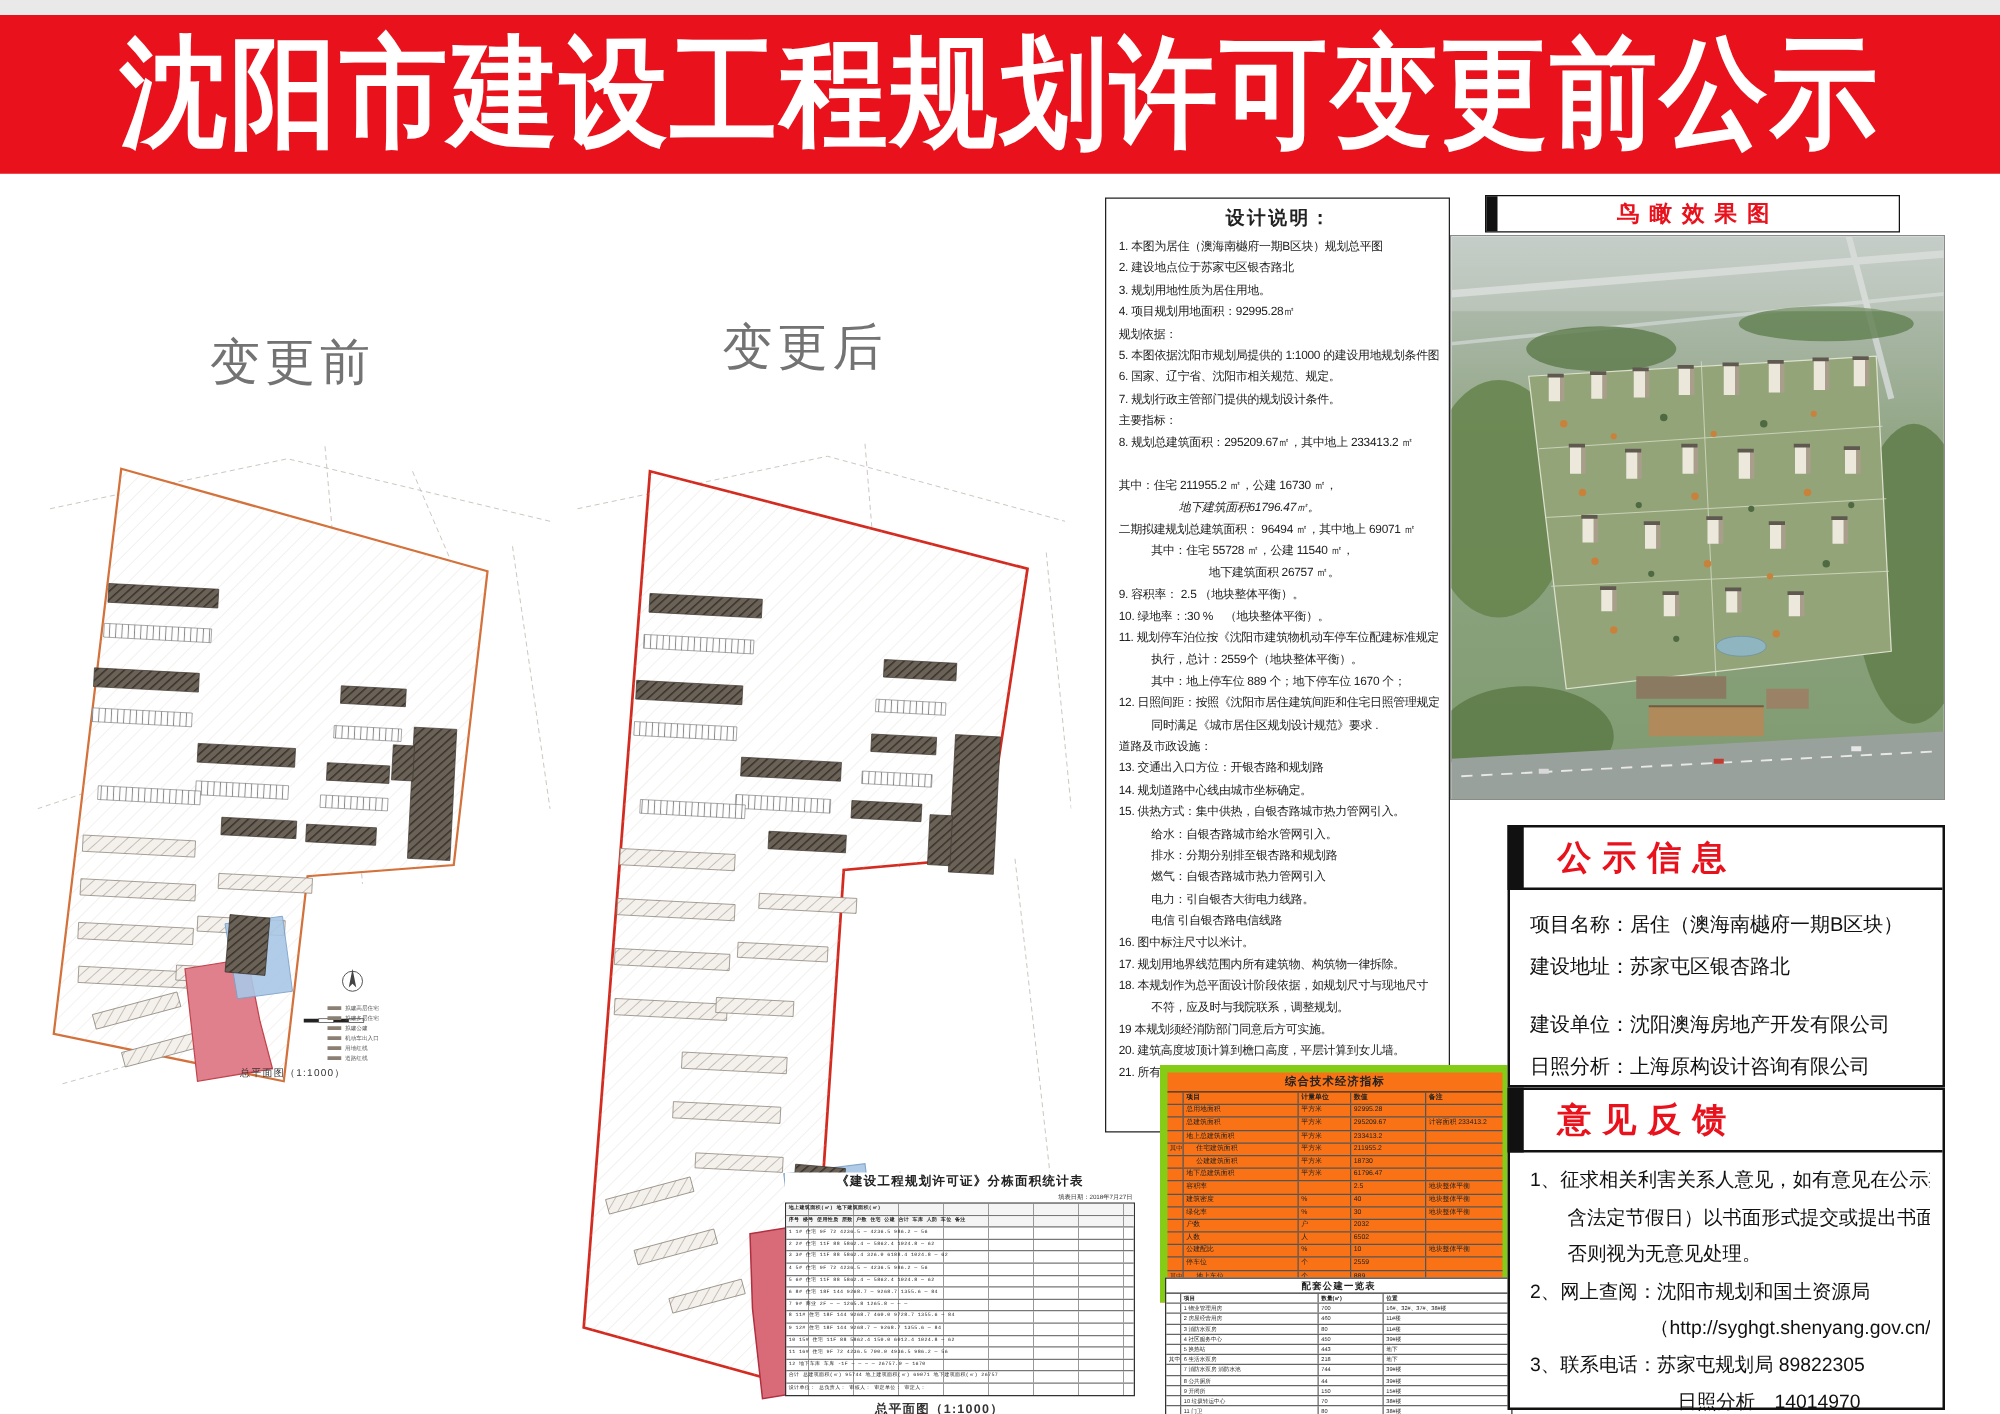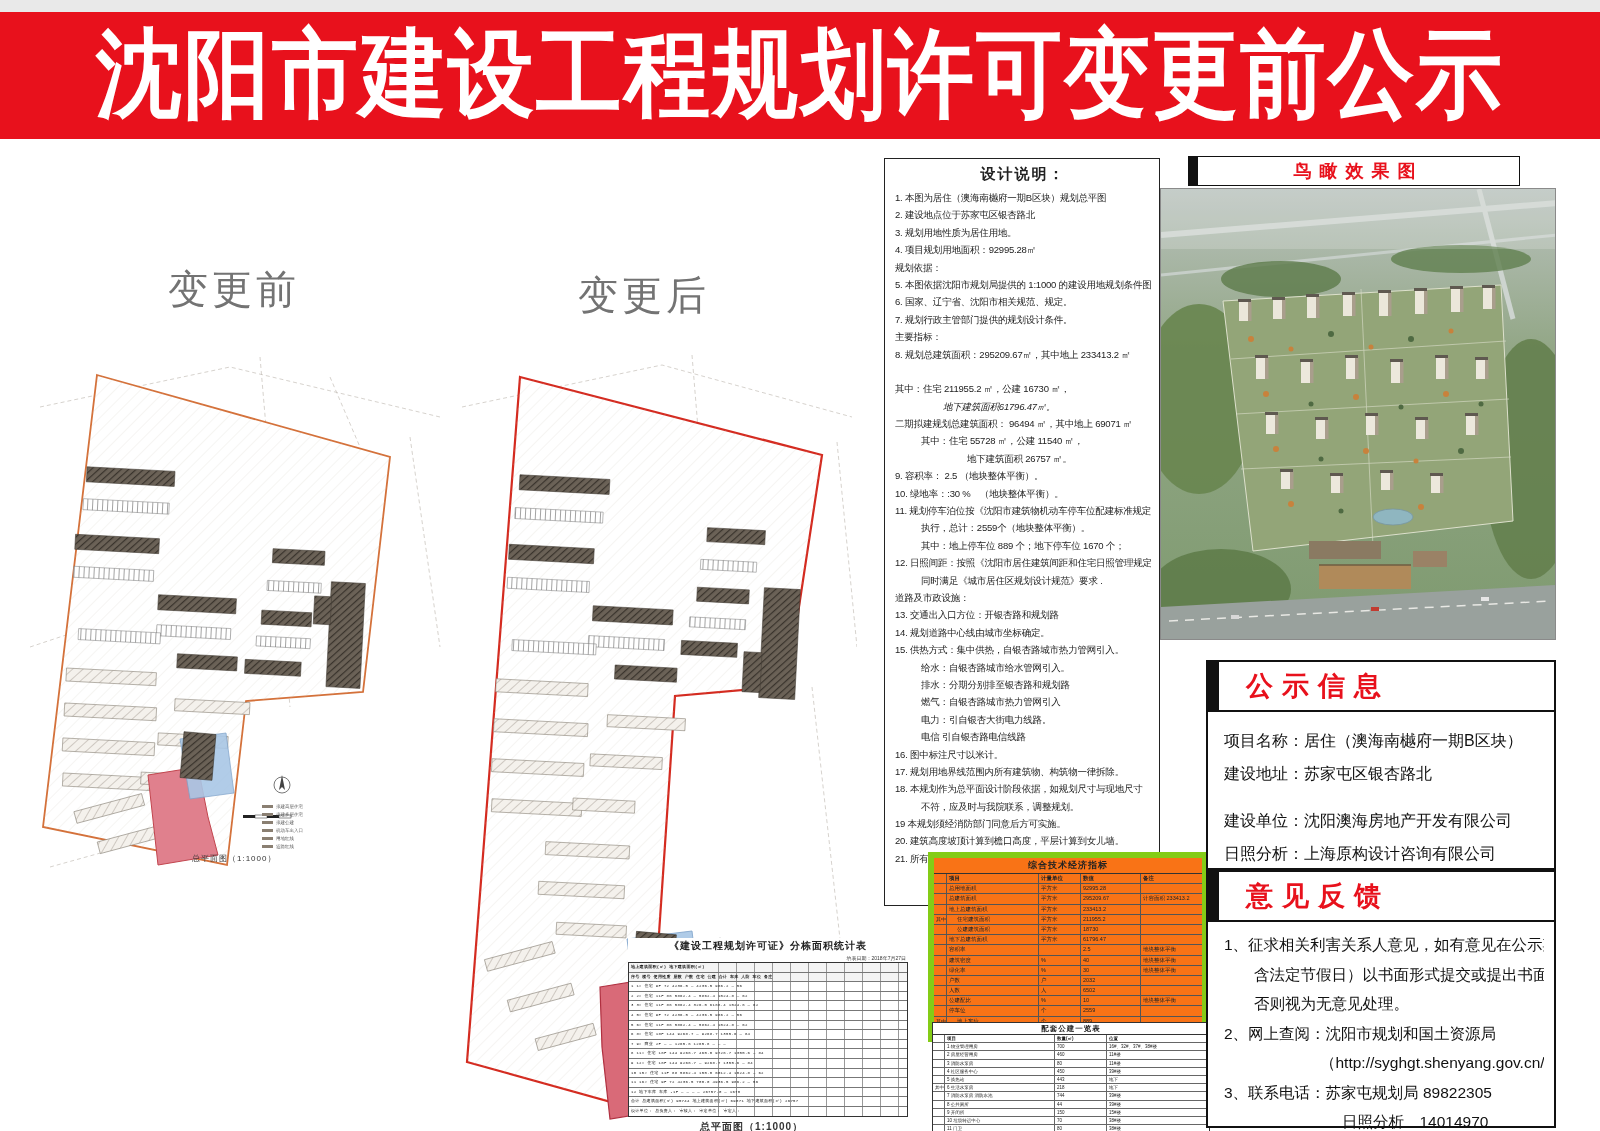--- a/index.html
+++ b/index.html
@@ -81,21 +81,21 @@
 </head>
 <body>
 
 <div id="stage">
 
   <div class="banner">
     <h1>沈阳市建设工程规划许可变更前公示</h1>
   </div>
 
   <div class="plan-label" style="left:168px;top:250px;">变更前</div>
-  <div class="plan-label" style="left:578px;top:256px;">变更后</div>
+  <div class="plan-label" style="left:578px;top:238px;">变更后</div>
 
   <div class="plan-box" style="left:30px;top:335px;width:420px;height:525px;">
     <svg viewBox="0 0 420 525" width="420" height="525">
       <defs>
         <pattern id="hA" width="5" height="5" patternUnits="userSpaceOnUse" patternTransform="rotate(45)">
           <rect width="5" height="5" fill="#6b6257"></rect>
             <line x1="0" y1="0" x2="0" y2="5" stroke="#39332c" stroke-width="2.4"></line>
         </pattern>
         <pattern id="tA" width="5" height="12" patternUnits="userSpaceOnUse">
           <rect width="5" height="12" fill="#ffffff"></rect>

